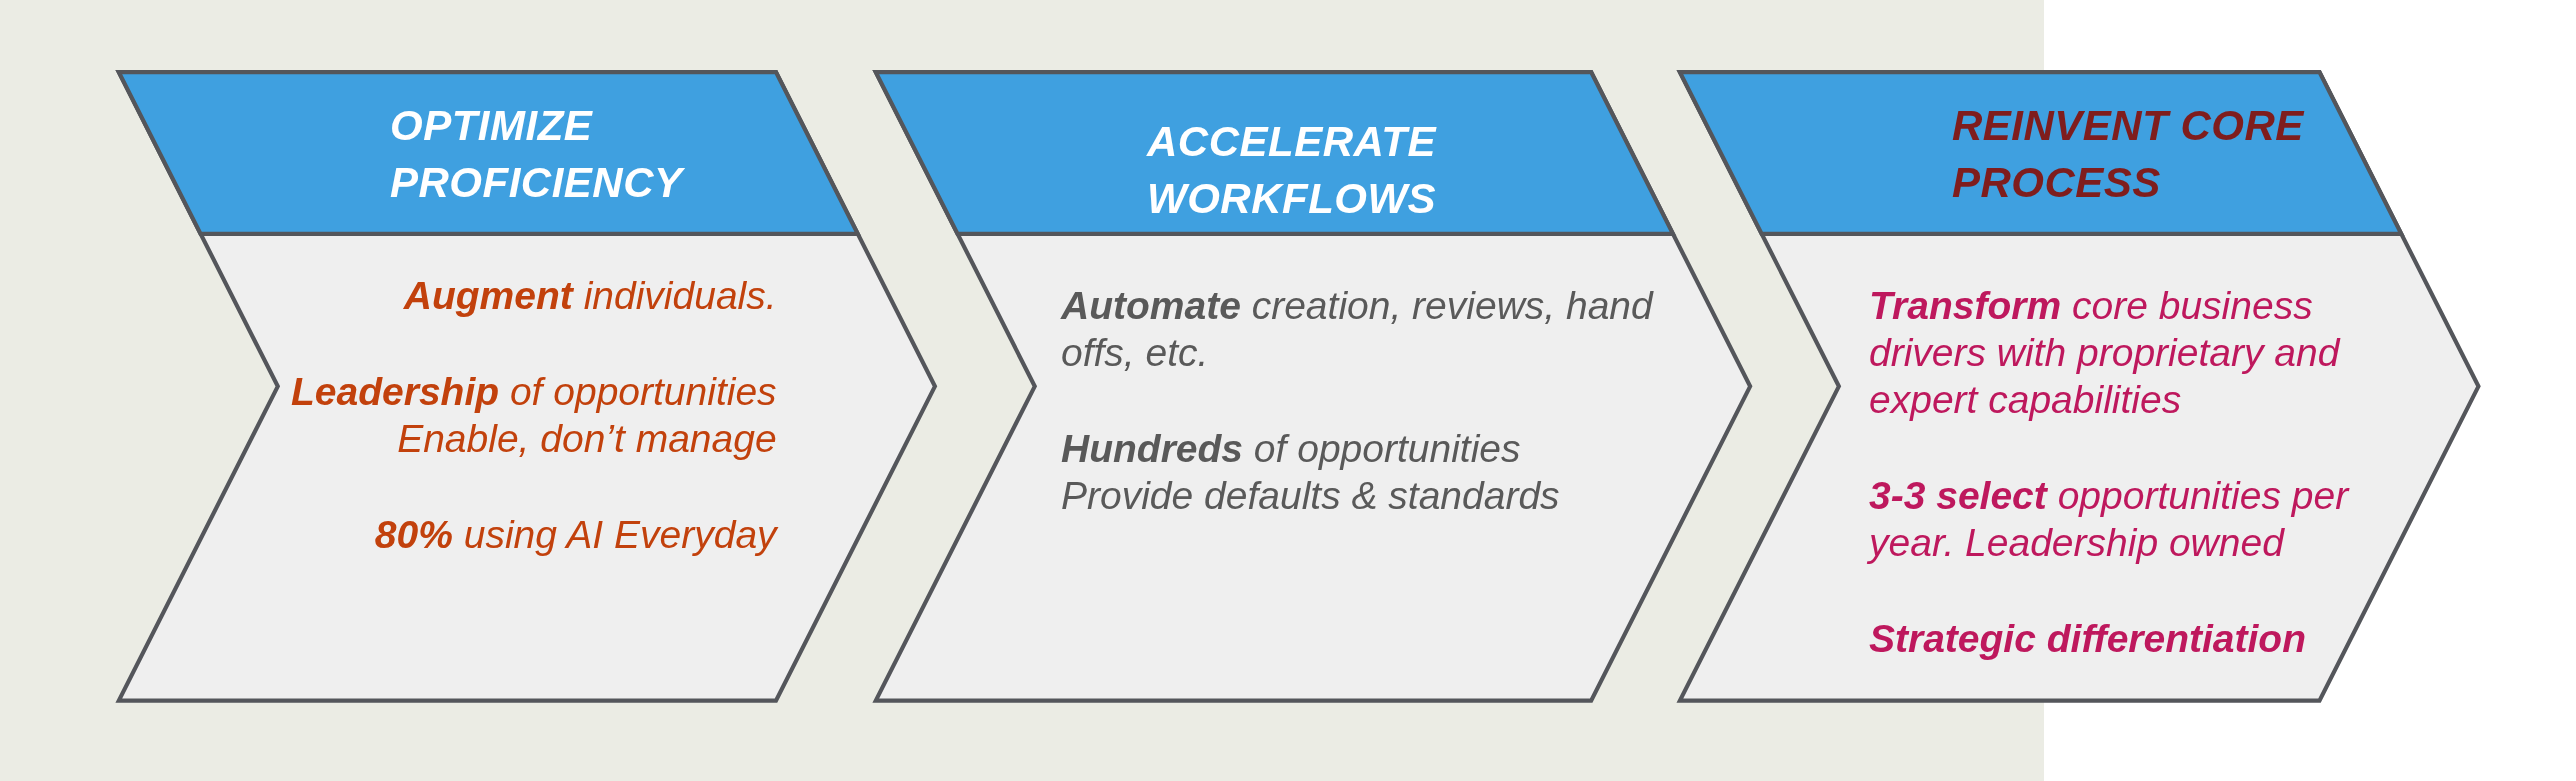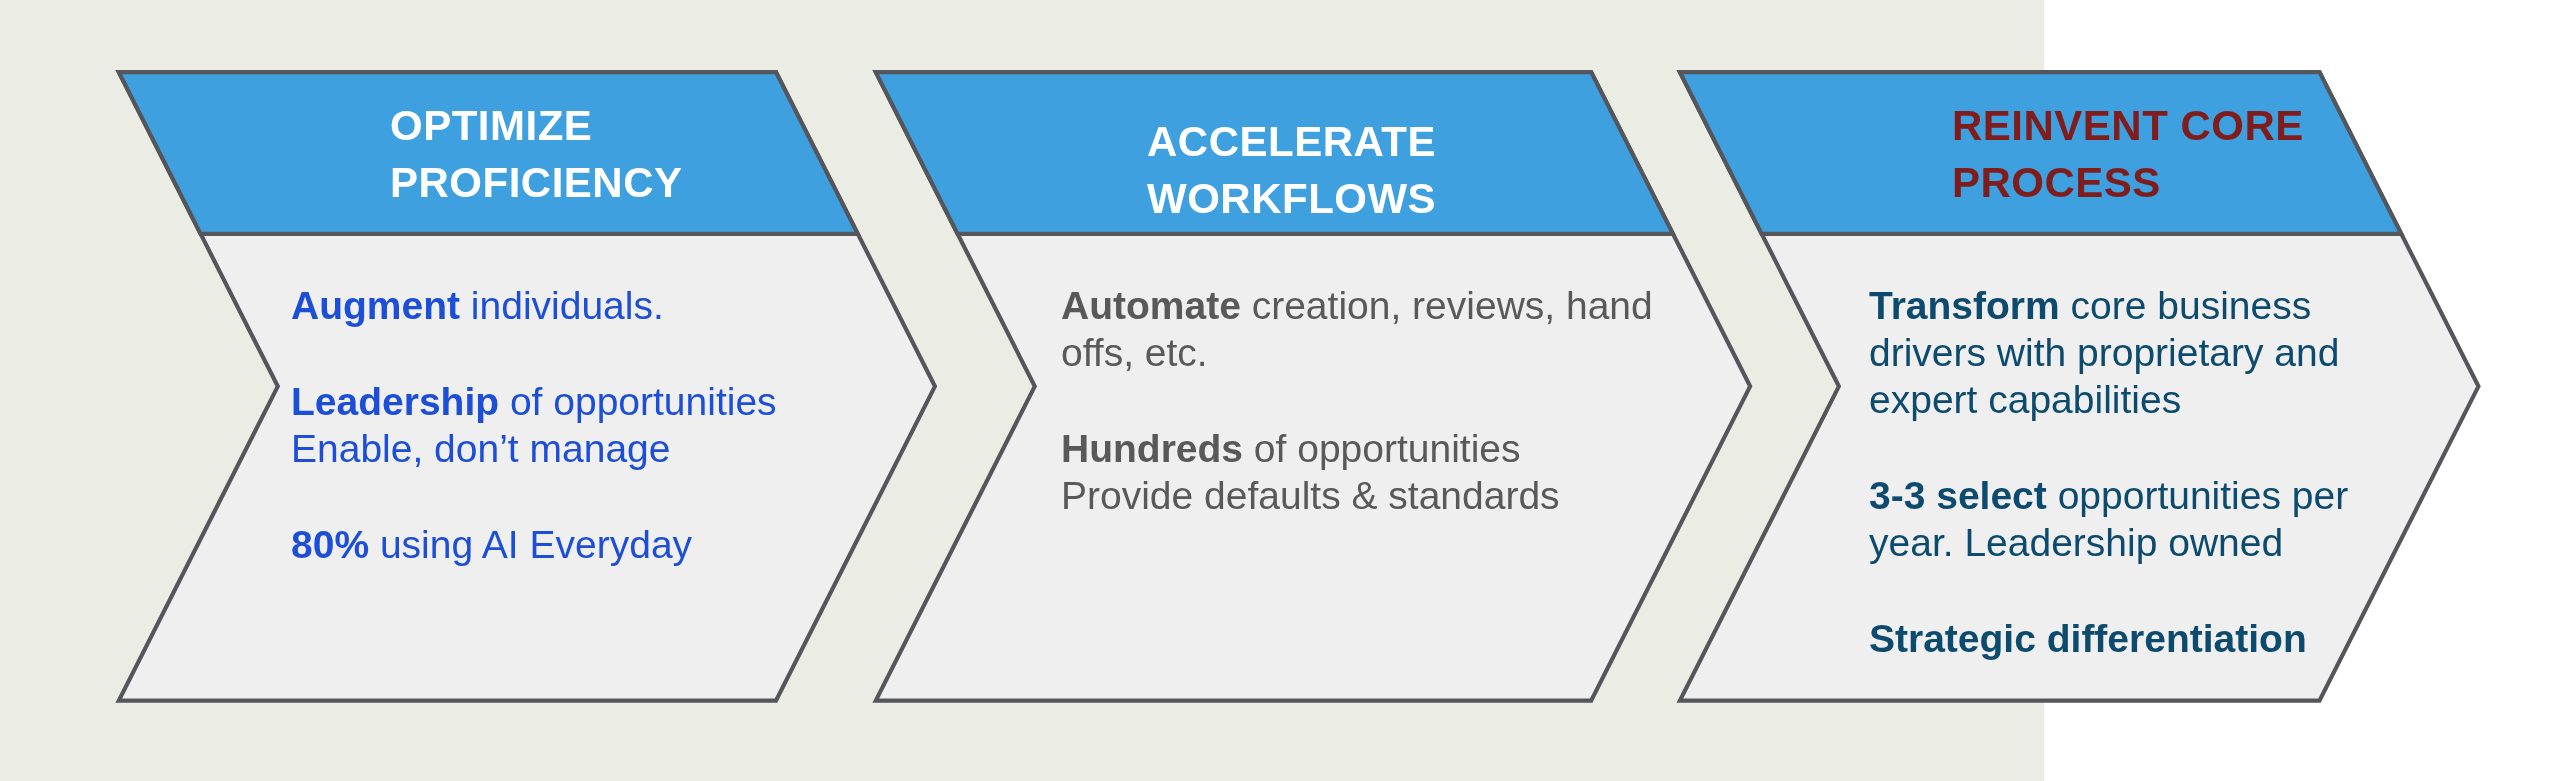--- a/index.html
+++ b/index.html
@@ -11,20 +11,21 @@
     height: 781px;
     position: relative;
     overflow: hidden;
     font-family: "Liberation Sans", "DejaVu Sans", sans-serif;
   }
   #canvas {
     position: absolute;
     inset: 0;
     width: 2044px;
     height: 781px;
+    font-style: italic;
   }
   #shapes {
     position: absolute;
     left: 0;
     top: 0;
   }
   .stage-header {
     position: absolute;
     font-size: 42px;
     font-weight: bold;
@@ -58,21 +59,21 @@
       <polygon points="128,78 839,78 927.5,253 216.5,253" fill="#3FA0E0" stroke="#54565B" stroke-width="4.5" stroke-linejoin="miter"></polygon>
       <polygon points="947,78 1721,78 1893,418 1721,758 947,758 1119,418" fill="#EFEFEF" stroke="#54565B" stroke-width="4.5" stroke-linejoin="miter"></polygon>
       <polygon points="947,78 1721,78 1809.5,253 1035.5,253" fill="#3FA0E0" stroke="#54565B" stroke-width="4.5" stroke-linejoin="miter"></polygon>
       <polygon points="1817,78 2509,78 2681,418 2509,758 1817,758 1989,418" fill="#EFEFEF" stroke="#54565B" stroke-width="4.5" stroke-linejoin="miter"></polygon>
       <polygon points="1817,78 2509,78 2597.5,253 1905.5,253" fill="#3FA0E0" stroke="#54565B" stroke-width="4.5" stroke-linejoin="miter"></polygon>
     </svg>
     <div class="stage-header" style="left: 390px; top: 97px; color: rgb(255, 255, 255);">
       <div>OPTIMIZE</div>
       <div>PROFICIENCY</div>
     </div>
-    <div class="stage-body" style="left: 291px; top: 282px; color: #1d4ed8;">
+    <div class="stage-body" style="left: 291px; top: 272px; color: #c2410c; text-align: right;">
       <div class="para">
         <div><span class="b">Augment</span><span> individuals.</span></div>
       </div>
       <div class="para">
         <div><span class="b">Leadership</span><span> of opportunities</span></div>
         <div><span>Enable, don’t manage</span></div>
       </div>
       <div class="para">
         <div><span class="b">80%</span><span> using AI Everyday</span></div>
       </div>
@@ -88,21 +89,21 @@
       </div>
       <div class="para">
         <div><span class="b">Hundreds</span><span> of opportunities</span></div>
         <div><span>Provide defaults &amp; standards</span></div>
       </div>
     </div>
     <div class="stage-header" style="left: 1952px; top: 97px; color: #7f1d1d;">
       <div>REINVENT CORE</div>
       <div>PROCESS</div>
     </div>
-    <div class="stage-body" style="left: 1869px; top: 282px; color: #0c4a6e;">
+    <div class="stage-body" style="left: 1869px; top: 282px; color: #be185d;">
       <div class="para">
         <div><span class="b">Transform</span><span> core business</span></div>
         <div><span>drivers with proprietary and</span></div>
         <div><span>expert capabilities</span></div>
       </div>
       <div class="para">
         <div><span class="b">3-3 select</span><span> opportunities per</span></div>
         <div><span>year. Leadership owned</span></div>
       </div>
       <div class="para">

